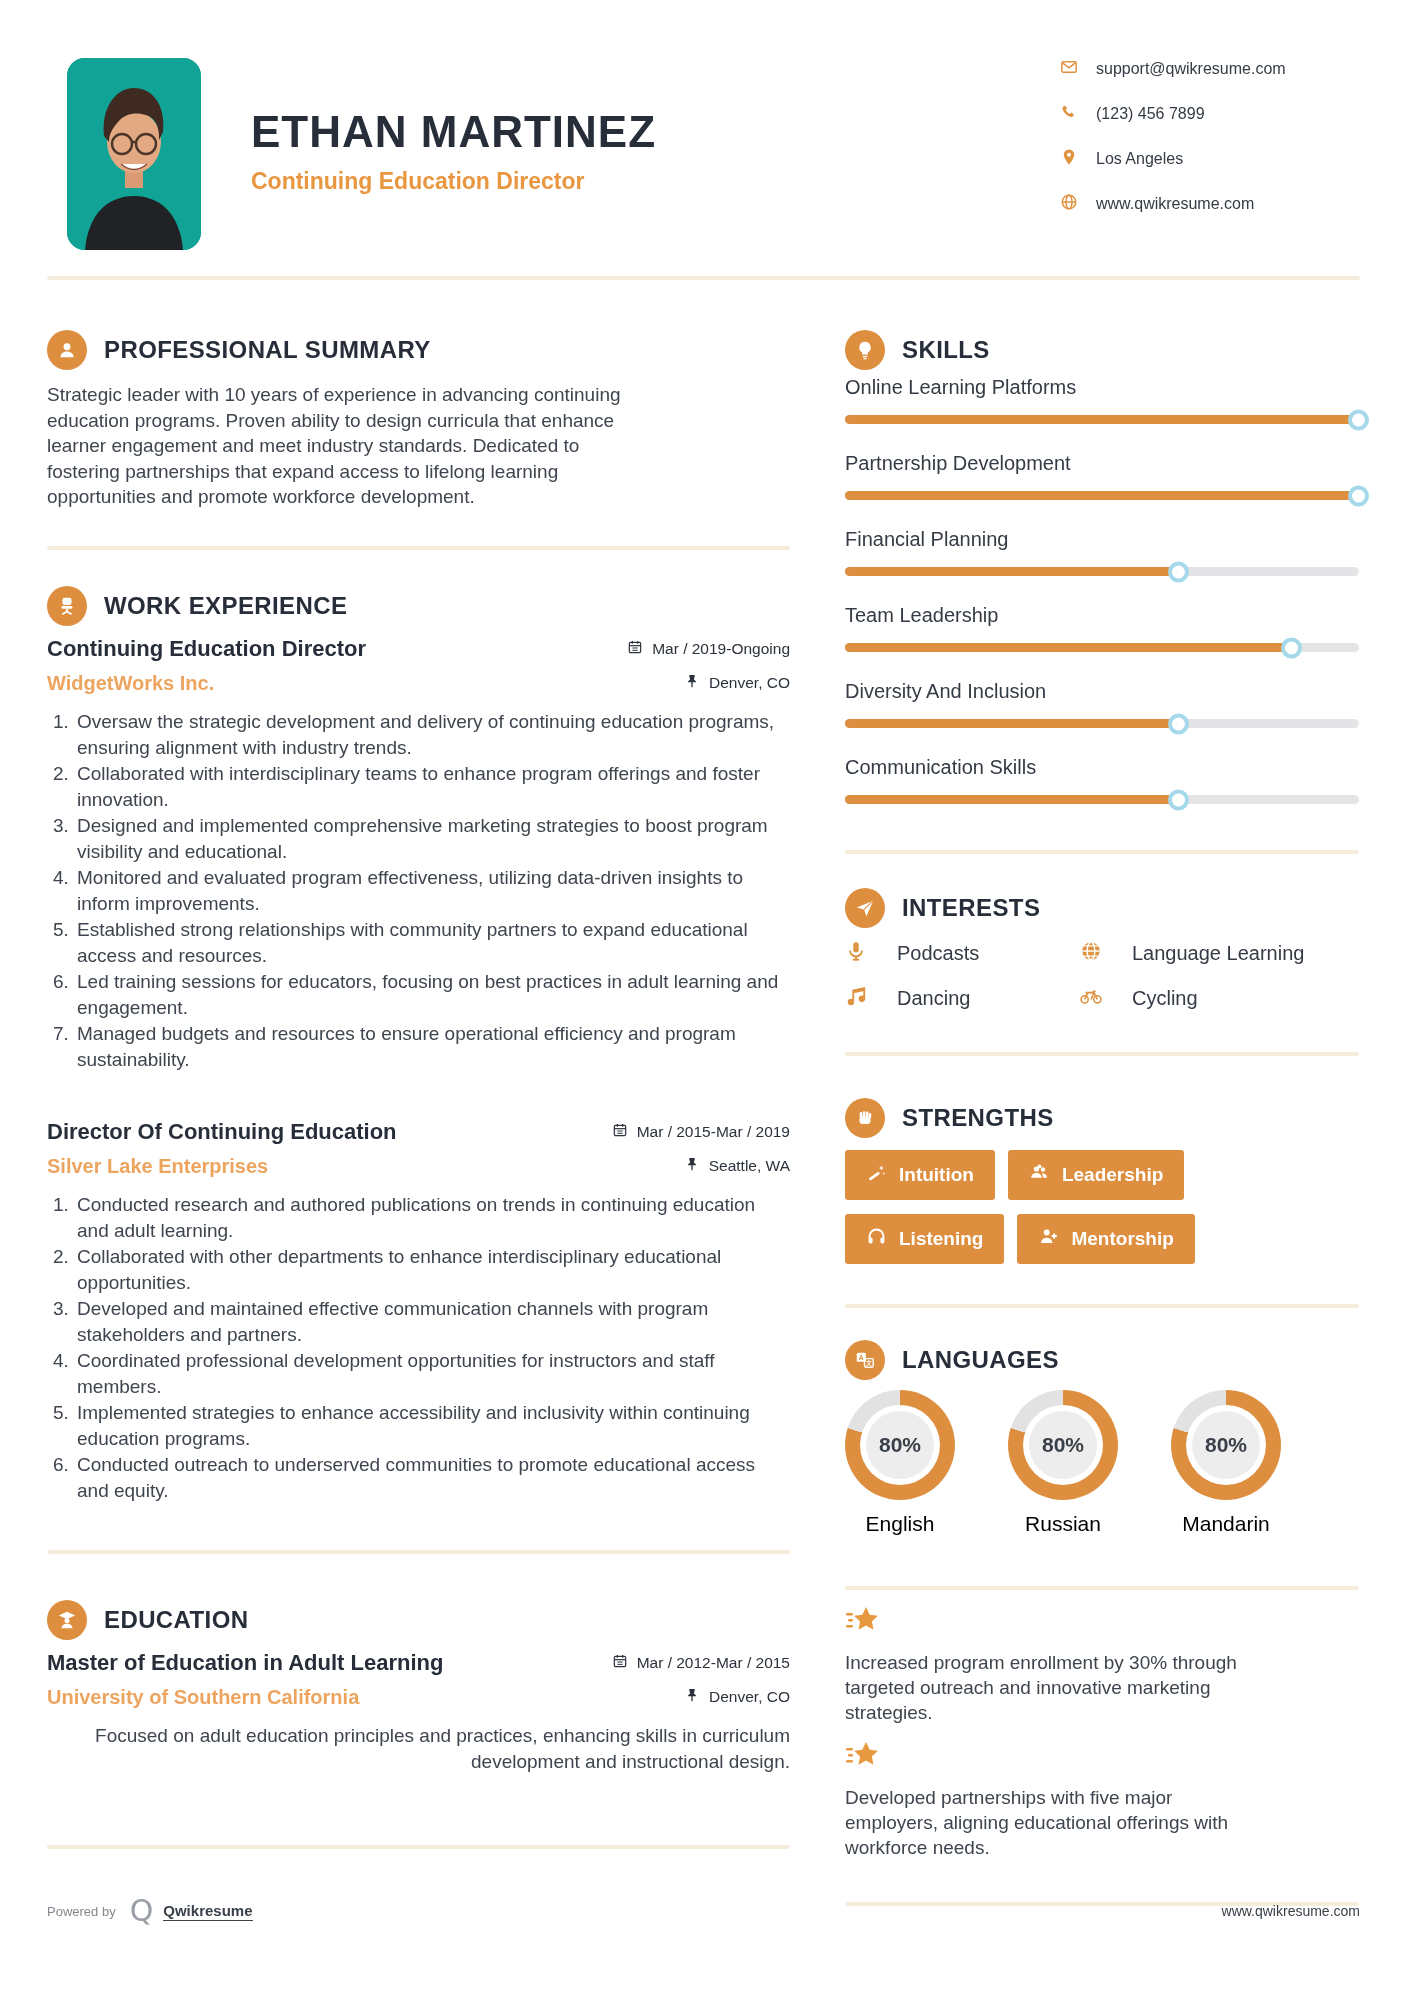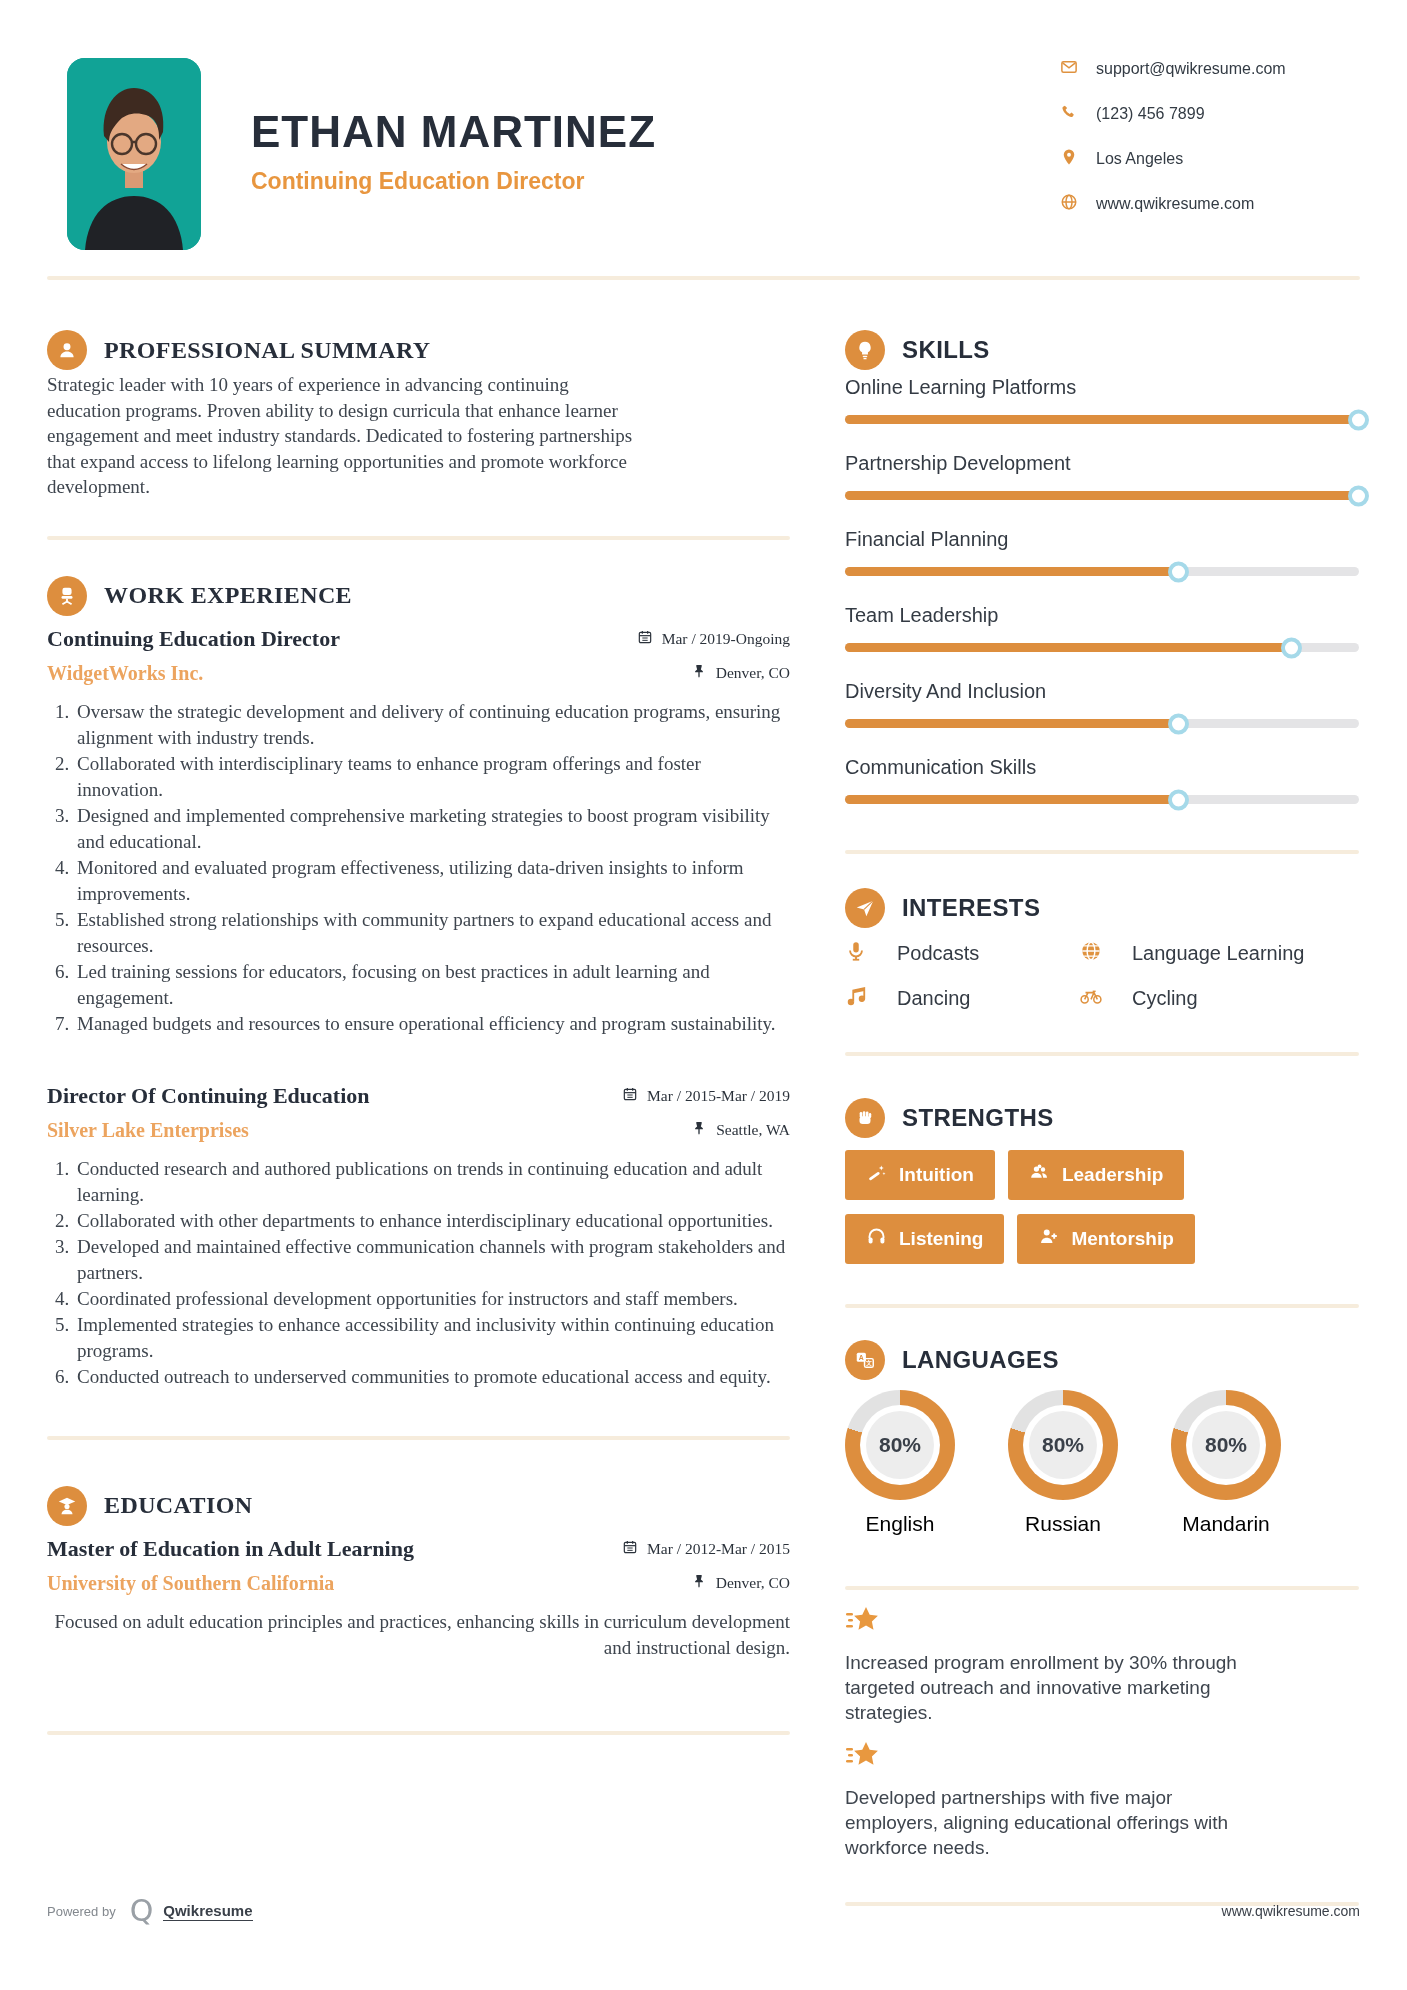--- a/index.html
+++ b/index.html
@@ -14,30 +14,30 @@
   .name-block{margin-left:50px;padding-top:52px;}
   .name{font-size:44px;font-weight:800;letter-spacing:1px;color:#272E3A;line-height:1;margin:0;}
   .role{font-size:23px;font-weight:600;color:#E8963F;margin-top:14px;}
   .contact{margin-left:auto;padding-top:0;display:flex;flex-direction:column;gap:23px;min-width:300px;}
   .c-row{display:flex;align-items:center;gap:18px;font-size:16px;color:#333B44;}
   .c-row svg{width:18px;height:18px;flex:0 0 auto;}
   
   .rule{height:4px;background:#F6ECDC;border-radius:2px;}
   .rule-full{margin:26px 47px 0;}
   .columns{display:flex;gap:55px;padding:0 47px;align-items:flex-start;}
-  .col-left{width:743px;flex:0 0 743px;font-family:Liberation Serif, serif;}
+  .col-left{width:743px;flex:0 0 743px;}
   .col-right{width:514px;flex:0 0 514px;}
   
   .sec-head{display:flex;align-items:center;gap:17px;}
   .sec-icon{width:40px;height:40px;border-radius:50%;background:#DD8E3E;display:flex;align-items:center;justify-content:center;flex:0 0 auto;}
   .sec-icon svg{width:22px;height:22px;}
   .sec-title{font-size:24px;font-weight:800;letter-spacing:.4px;color:#272E3A;margin:0;}
   
   .summary-head{margin-top:50px;}
-  .summary-text{max-width:592px;font-size:19px;line-height:25.5px;margin-top:2px;}
+  .summary-text{max-width:592px;font-size:19px;line-height:25.5px;margin-top:12px;}
   .rule-after-summary{margin-top:36px;}
   .work-head{margin-top:36px;}
   .job{margin-top:10px;}
   .job2{margin-top:46px;}
   .jrow{display:flex;justify-content:space-between;align-items:center;}
   .jtitle{font-size:22px;font-weight:700;color:#272E3A;margin:0;}
   .jcompany{font-size:20px;font-weight:600;color:#ECA45F;}
   .sub-row{margin-top:10px;}
   .meta{display:flex;align-items:center;gap:9px;font-size:15.5px;font-weight:500;color:#2B323B;}
   .meta svg{width:16px;height:16px;}

